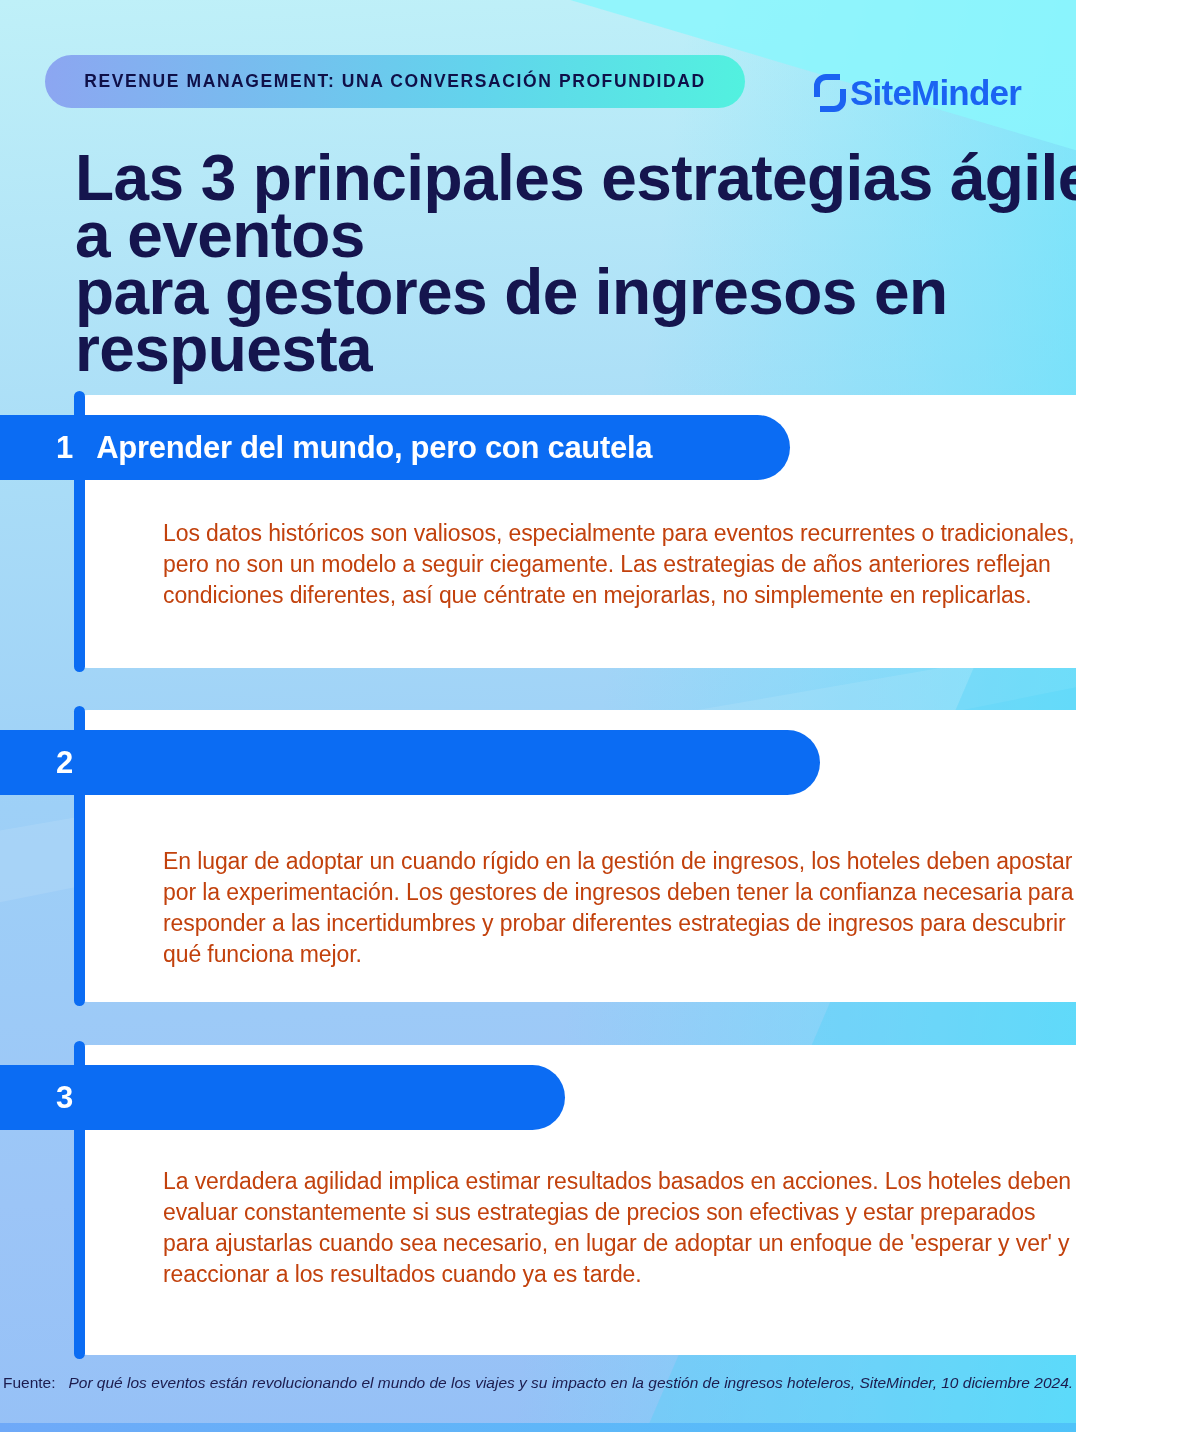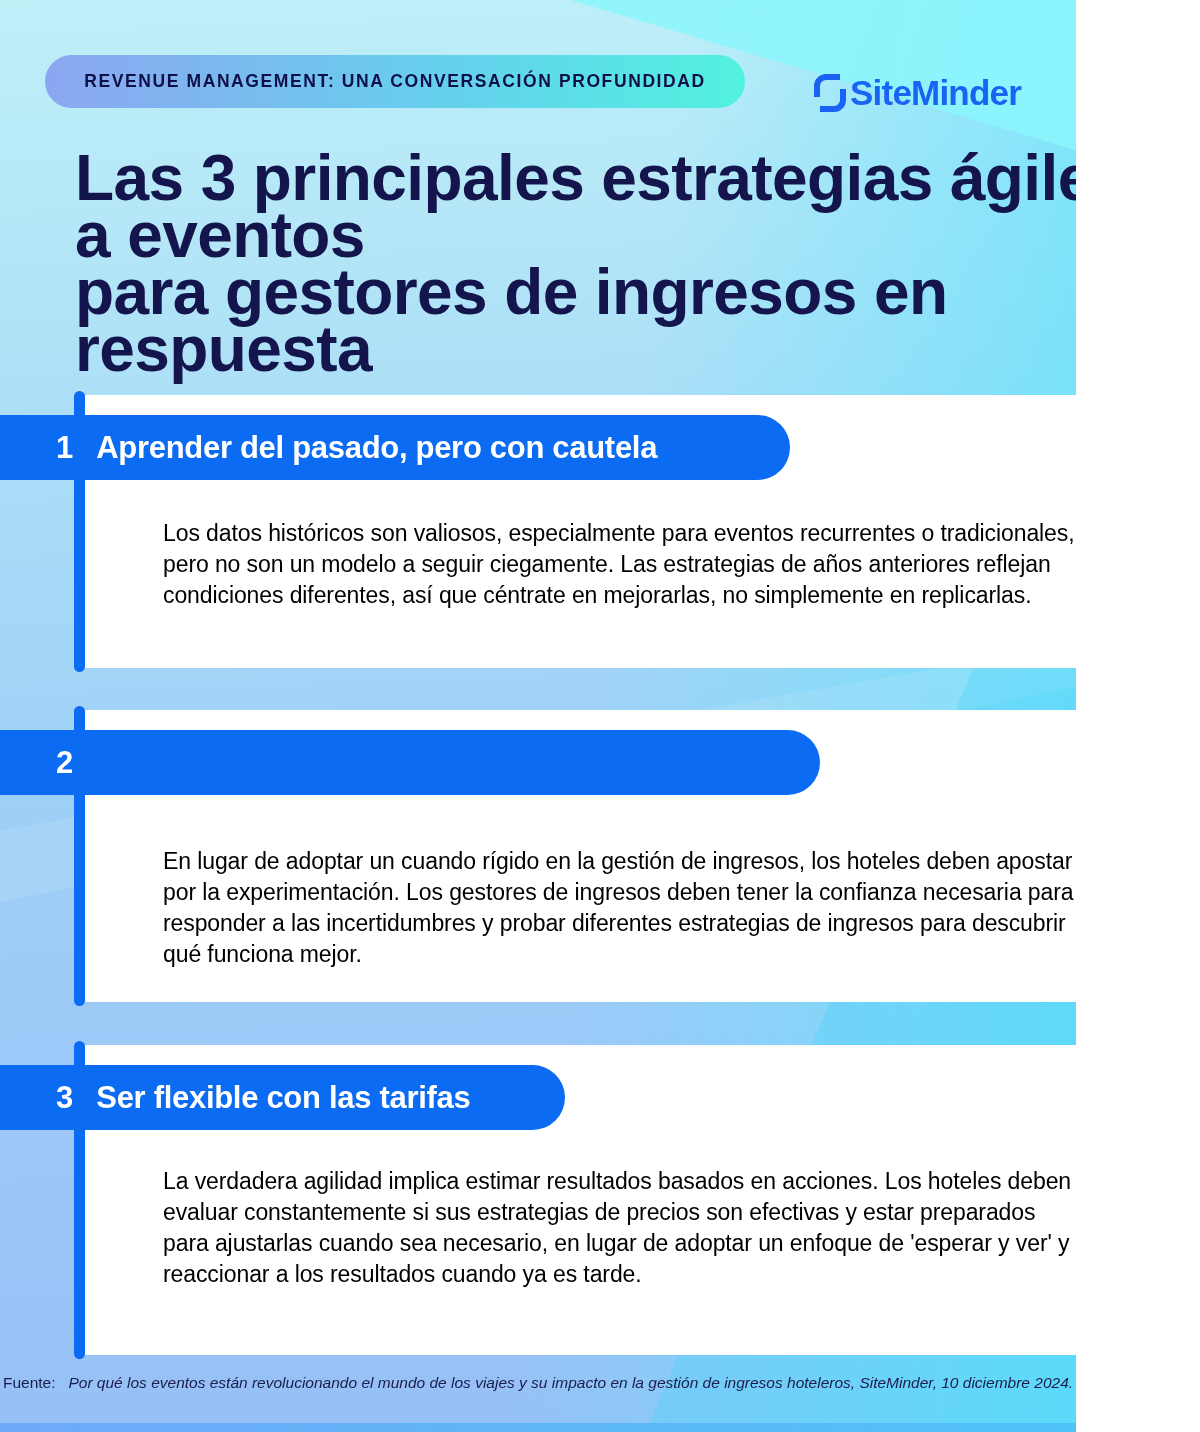--- a/index.html
+++ b/index.html
@@ -86,21 +86,21 @@
   }
   .card-1 .pill{ width:790px; }
   .card-2 .pill{ width:820px; }
   .card-3 .pill{ width:565px; }
   .pill .num, .pill .head{
     color:#ffffff; font-size:31px; font-weight:700; letter-spacing:-0.3px;
     white-space:nowrap;
   }
   .body-text{
     position:absolute; left:89px; right:26px;
-    color:#000000; font-size:23px; line-height:31px; letter-spacing:-0.1px;
+    color:#c2410c; font-size:23px; line-height:31px; letter-spacing:-0.1px;
   }
   .card-1 .body-text{ top:123px; }
   .card-2 .body-text{ top:136px; }
   .card-3 .body-text{ top:121px; }
 
   
   .footer{
     position:absolute; left:0; right:0; top:1374px; text-align:center;
     color:#1c1c4e; font-size:15.5px;
   }
@@ -133,38 +133,37 @@
   <h1 class="title">
     <div>Las 3 principales estrategias ágiles</div>
     <div>a eventos</div>
     <div>para gestores de ingresos en respuesta</div>
   </h1>
 
   <div class="card card-1">
     <div class="accent-bar"></div>
     <div class="pill">
       <span class="num">1.</span>
-      <span class="head">Aprender del pasado, pero con cautela</span>
+      <span class="head">Aprender del mundo, pero con cautela</span>
     </div>
     <p class="body-text">Los datos históricos son valiosos, especialmente para eventos recurrentes o tradicionales, pero no son un modelo a seguir ciegamente. Las estrategias de años anteriores reflejan condiciones diferentes, así que céntrate en mejorarlas, no simplemente en replicarlas.</p>
   </div>
 
   <div class="card card-2">
     <div class="accent-bar"></div>
     <div class="pill">
       <span class="num">2.</span>
     </div>
     <p class="body-text">En lugar de adoptar un cuando rígido en la gestión de ingresos, los hoteles deben apostar por la experimentación. Los gestores de ingresos deben tener la confianza necesaria para responder a las incertidumbres y probar diferentes estrategias de ingresos para descubrir qué funciona mejor.</p>
   </div>
 
   <div class="card card-3">
     <div class="accent-bar"></div>
     <div class="pill">
       <span class="num">3.</span>
-      <span class="head">Ser flexible con las tarifas</span>
     </div>
     <p class="body-text">La verdadera agilidad implica estimar resultados basados en acciones. Los hoteles deben evaluar constantemente si sus estrategias de precios son efectivas y estar preparados para ajustarlas cuando sea necesario, en lugar de adoptar un enfoque de 'esperar y ver' y reaccionar a los resultados cuando ya es tarde.</p>
   </div>
 
   <div class="footer">
     <span class="src-label">Fuente:</span>
     <span>&nbsp;</span>
     <span class="src-cite">Por qué los eventos están revolucionando el mundo de los viajes y su impacto en la gestión de ingresos hoteleros, SiteMinder, 10 diciembre 2024.</span>
   </div>
 

